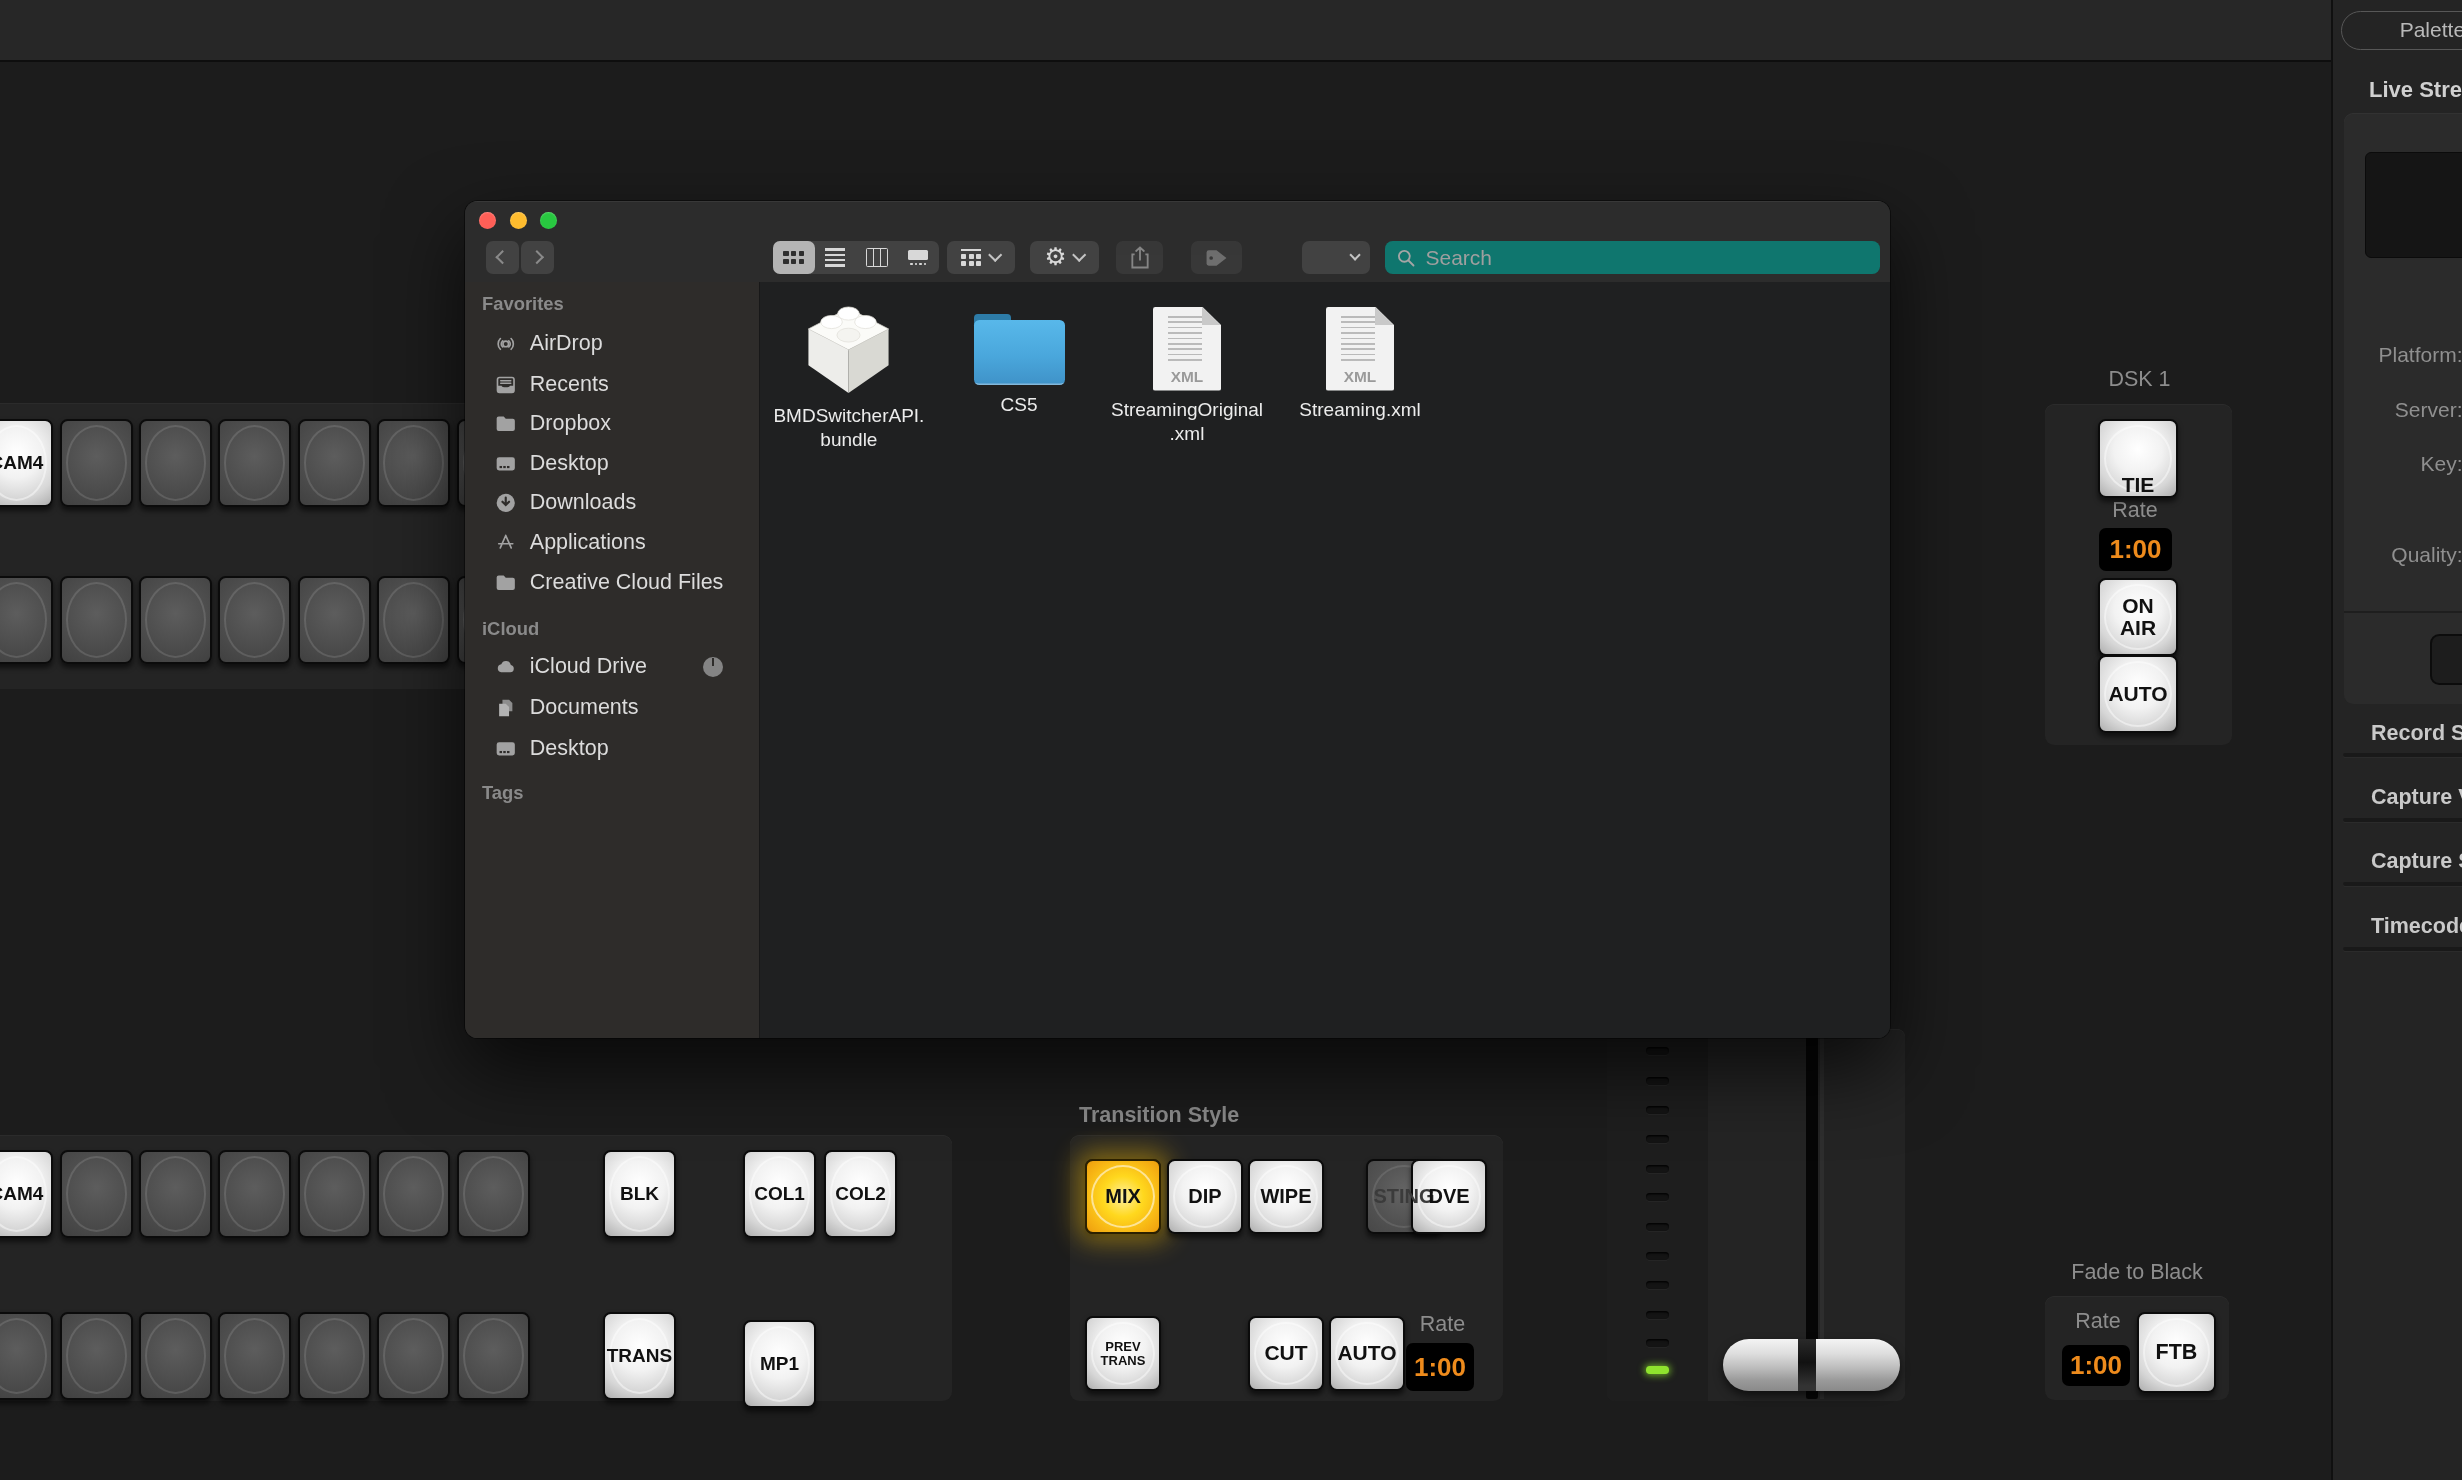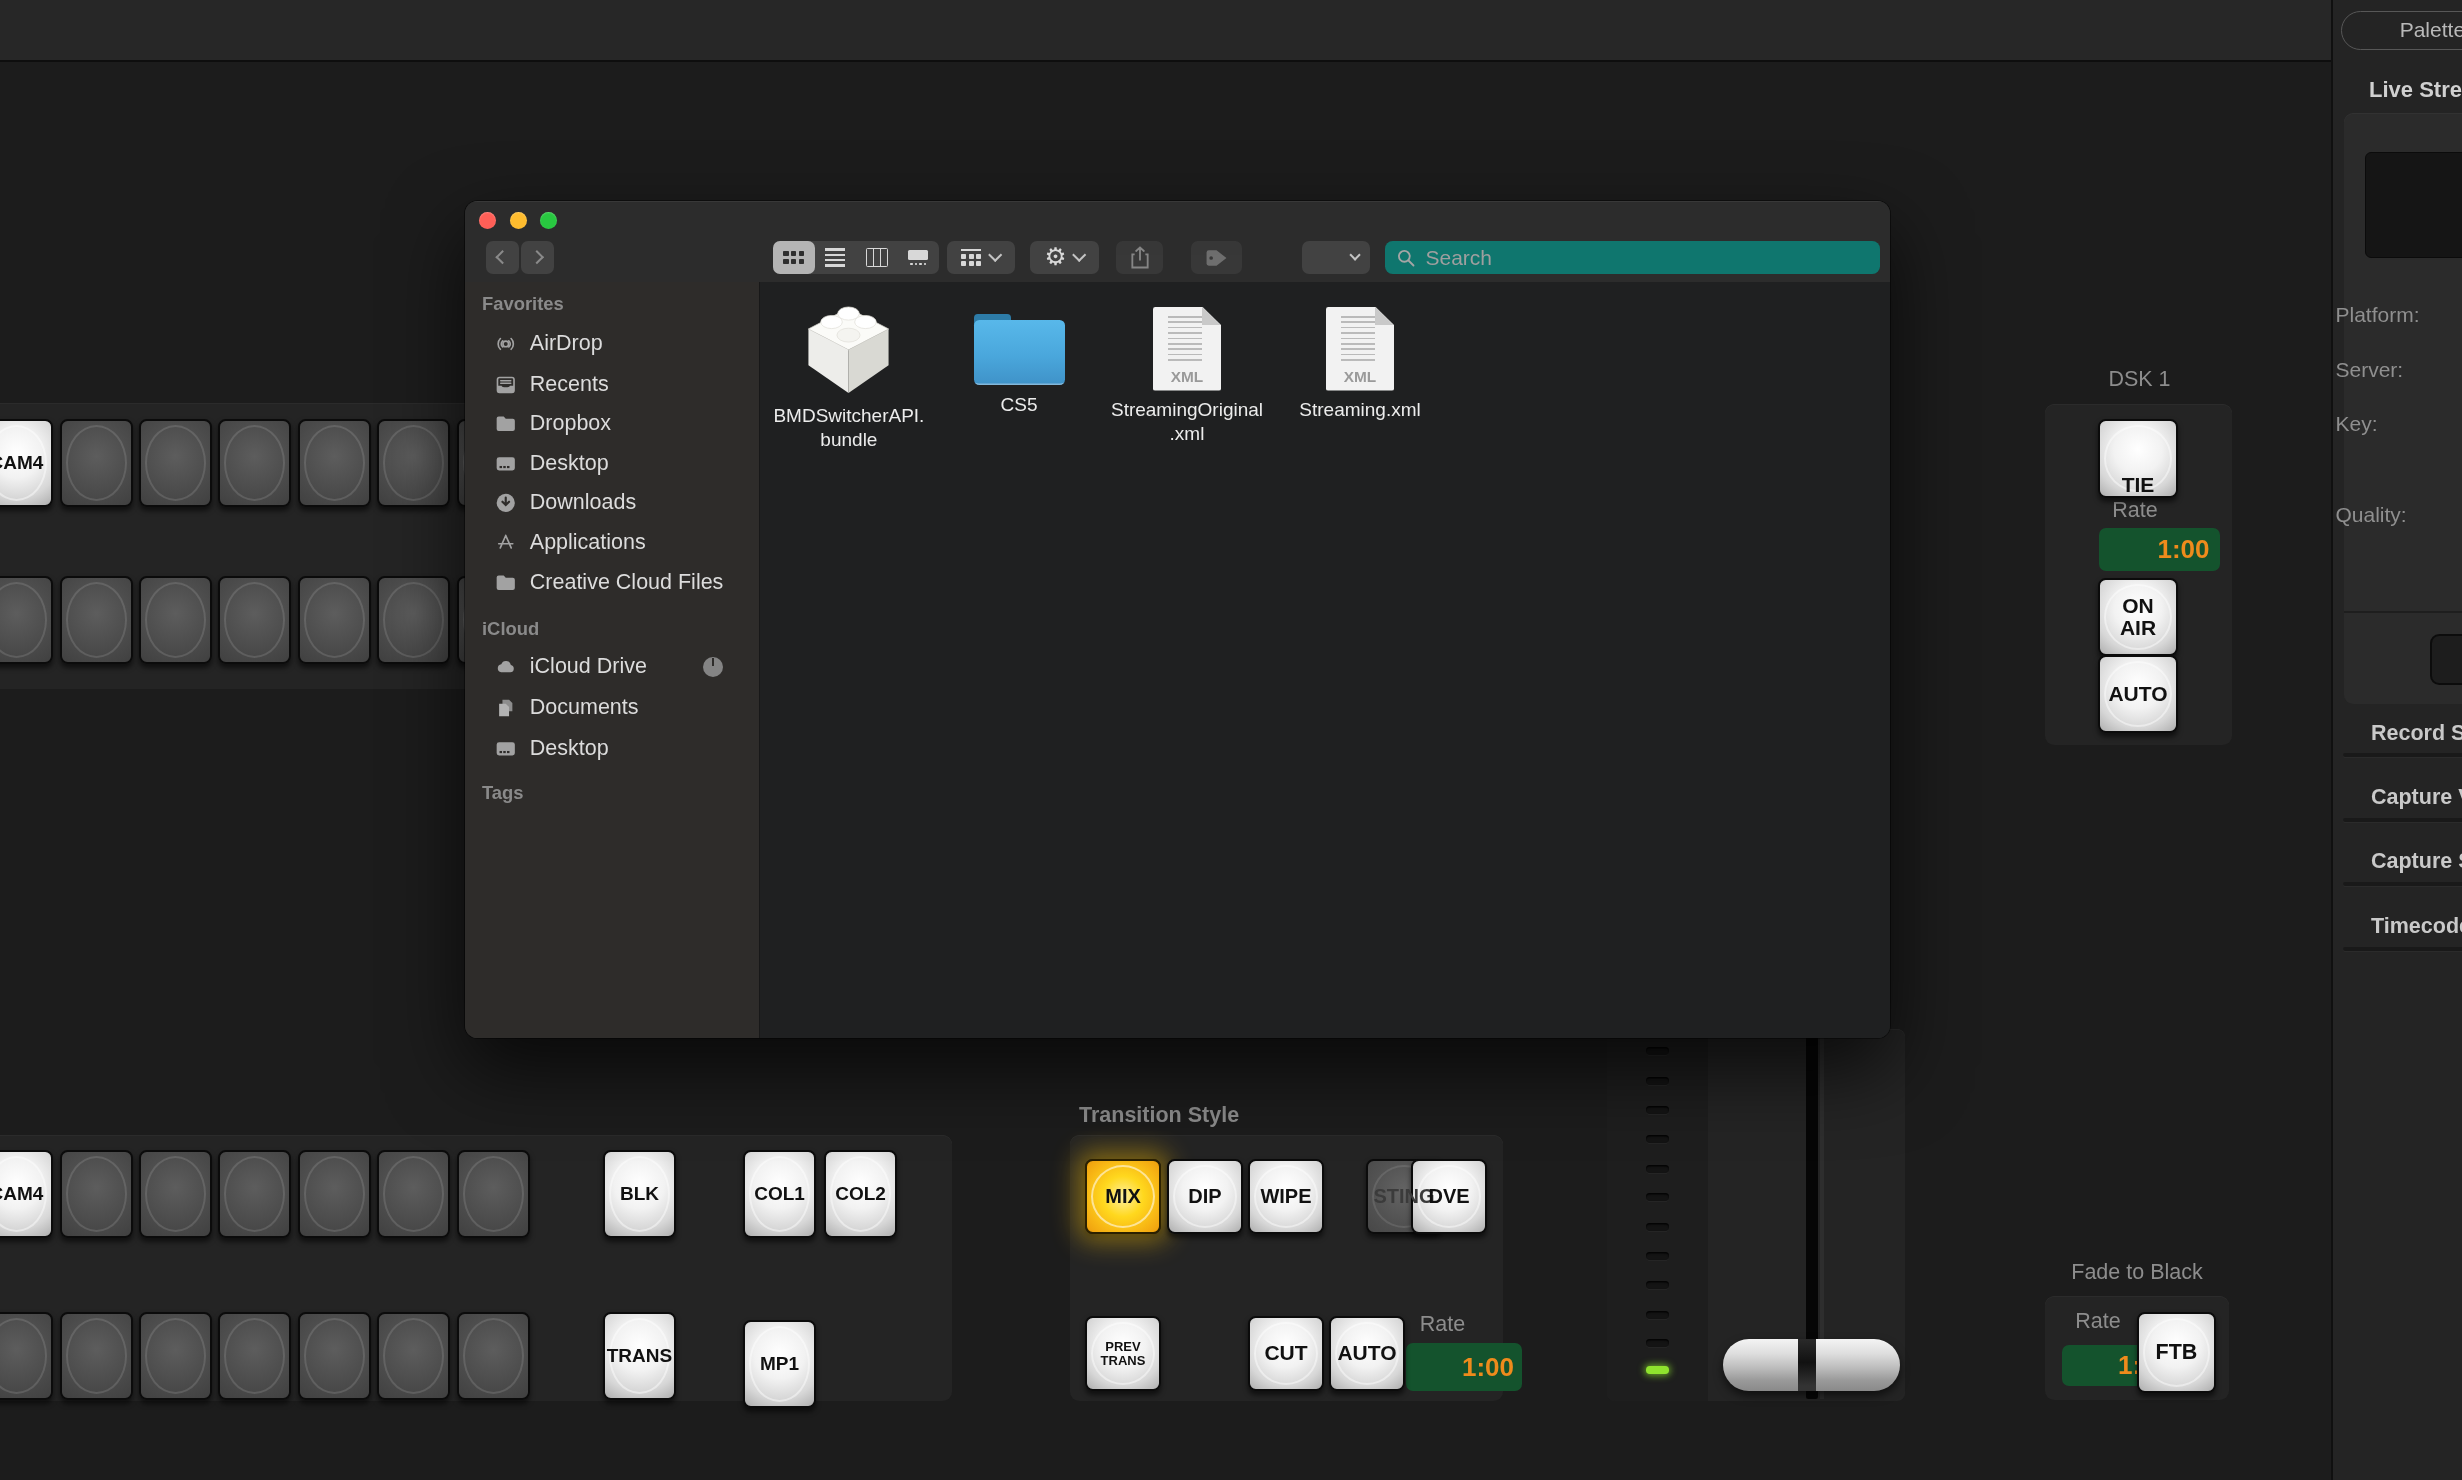--- a/index.html
+++ b/index.html
@@ -27,23 +27,23 @@
   .sw-active{background:
     radial-gradient(circle at 50% 50%,#fff0a0 0%,#ffd81e 40%,#f7b514 75%,#ee9d0e 100%);
     box-shadow:0 0 26px 7.7px rgba(255,196,0,.45),0 2.3px 4.6px rgba(0,0,0,.4);
     border-color:#2c2100;}
   .sw-active::before{border-color:rgba(255,255,255,.55);}
   .sw-disabled{background:
     radial-gradient(circle at 50% 42%,#646464 0%,#525252 58%,#474747 100%);color:#3b3b3b;margin-left:37px;}
   .sw-disabled::before{border-color:rgba(255,255,255,.10);}
   .sw-label{position:relative;z-index:2;}
 
-  .rate-display{position:absolute;background:#14532d;border-radius:7px;
+  .rate-display{position:absolute;background:#000000;border-radius:7px;
     display:flex;align-items:center;justify-content:center;
-    color:#ee8b1c;font-weight:bold;font-size:26px;padding-left:48px;}
+    color:#ee8b1c;font-weight:bold;font-size:26px;}
 
   
   .led-tick{position:absolute;left:1646px;width:23px;height:7.7px;border-radius:3.8px;
     background:#141414;box-shadow:inset 0 1.5px 1.5px rgba(0,0,0,.9),0 0.8px 0 rgba(255,255,255,.05);}
   .led-tick.on{background:#8fe32e;box-shadow:0 0 7.7px 1.5px rgba(140,227,46,.7);}
   .fader-track{left:1806px;top:1029px;width:11.5px;height:370px;background:#060606;border-radius:2.3px;}
   .fader-sheen{left:1820px;top:1029px;width:3.8px;height:370px;background:#2e2e2e;}
   .fader-handle{left:1723px;top:1339px;width:177px;height:52px;border-radius:26px;
     background:linear-gradient(180deg,#f4f4f4 0%,#dedede 28%,#bdbdbd 55%,#999999 80%,#8a8a8a 100%);
     box-shadow:0 4.6px 9.2px rgba(0,0,0,.6);}
@@ -54,21 +54,21 @@
   .palcol{left:2331px;top:0;width:131px;height:1481px;background:#242424;
     border-left:2.3px solid #101010;overflow:hidden;}
   .pal-pill{position:absolute;left:7.7px;top:10.8px;width:177px;height:37px;border-radius:20px;
     border:1.5px solid #575757;color:#b9b9b9;font-size:21px;display:flex;align-items:center;}
   .pal-pill span{margin-left:58px;}
   .pal-header{position:absolute;left:36px;color:#d0d0d0;font-size:22px;font-weight:bold;white-space:nowrap;}
   .pal-panel{position:absolute;left:10.8px;top:113px;width:154px;height:591px;background:#2b2b2b;
     border-radius:9.2px;box-shadow:inset 0 0.8px 0 rgba(255,255,255,.05);}
   .pal-black{position:absolute;left:31.5px;top:152px;width:101px;height:104px;background:#151515;
     border-radius:6.1px;border:1.5px solid #0b0b0b;}
-  .pal-field{position:absolute;right:1.5px;width:127px;color:#8f8f8f;font-size:21px;white-space:nowrap;}
+  .pal-field{position:absolute;right:1.5px;width:127px;text-align:right;color:#8f8f8f;font-size:21px;white-space:nowrap;margin-top:40px;}
   .pal-div{position:absolute;left:10.8px;top:611px;width:154px;height:1.5px;background:#1e1e1e;}
   .pal-btn{position:absolute;left:97px;top:634px;width:69px;height:47px;background:#1d1d1d;
     border-radius:9.2px;border:2.3px solid #0c0c0c;}
   .sect-header{position:absolute;left:38px;color:#c9c9c9;font-size:21.5px;font-weight:bold;white-space:nowrap;}
   .sect-groove{position:absolute;left:10px;width:131px;height:3.8px;border-radius:2.3px;background:#191919;
     box-shadow:0 0.8px 0 rgba(255,255,255,.05);}
 
   
   .finder{left:465px;top:201px;width:1425px;height:837px;border-radius:12.3px;overflow:hidden;
     z-index:60;box-shadow:0 31px 77px rgba(0,0,0,.7),0 0 0 0.8px rgba(0,0,0,.55);

